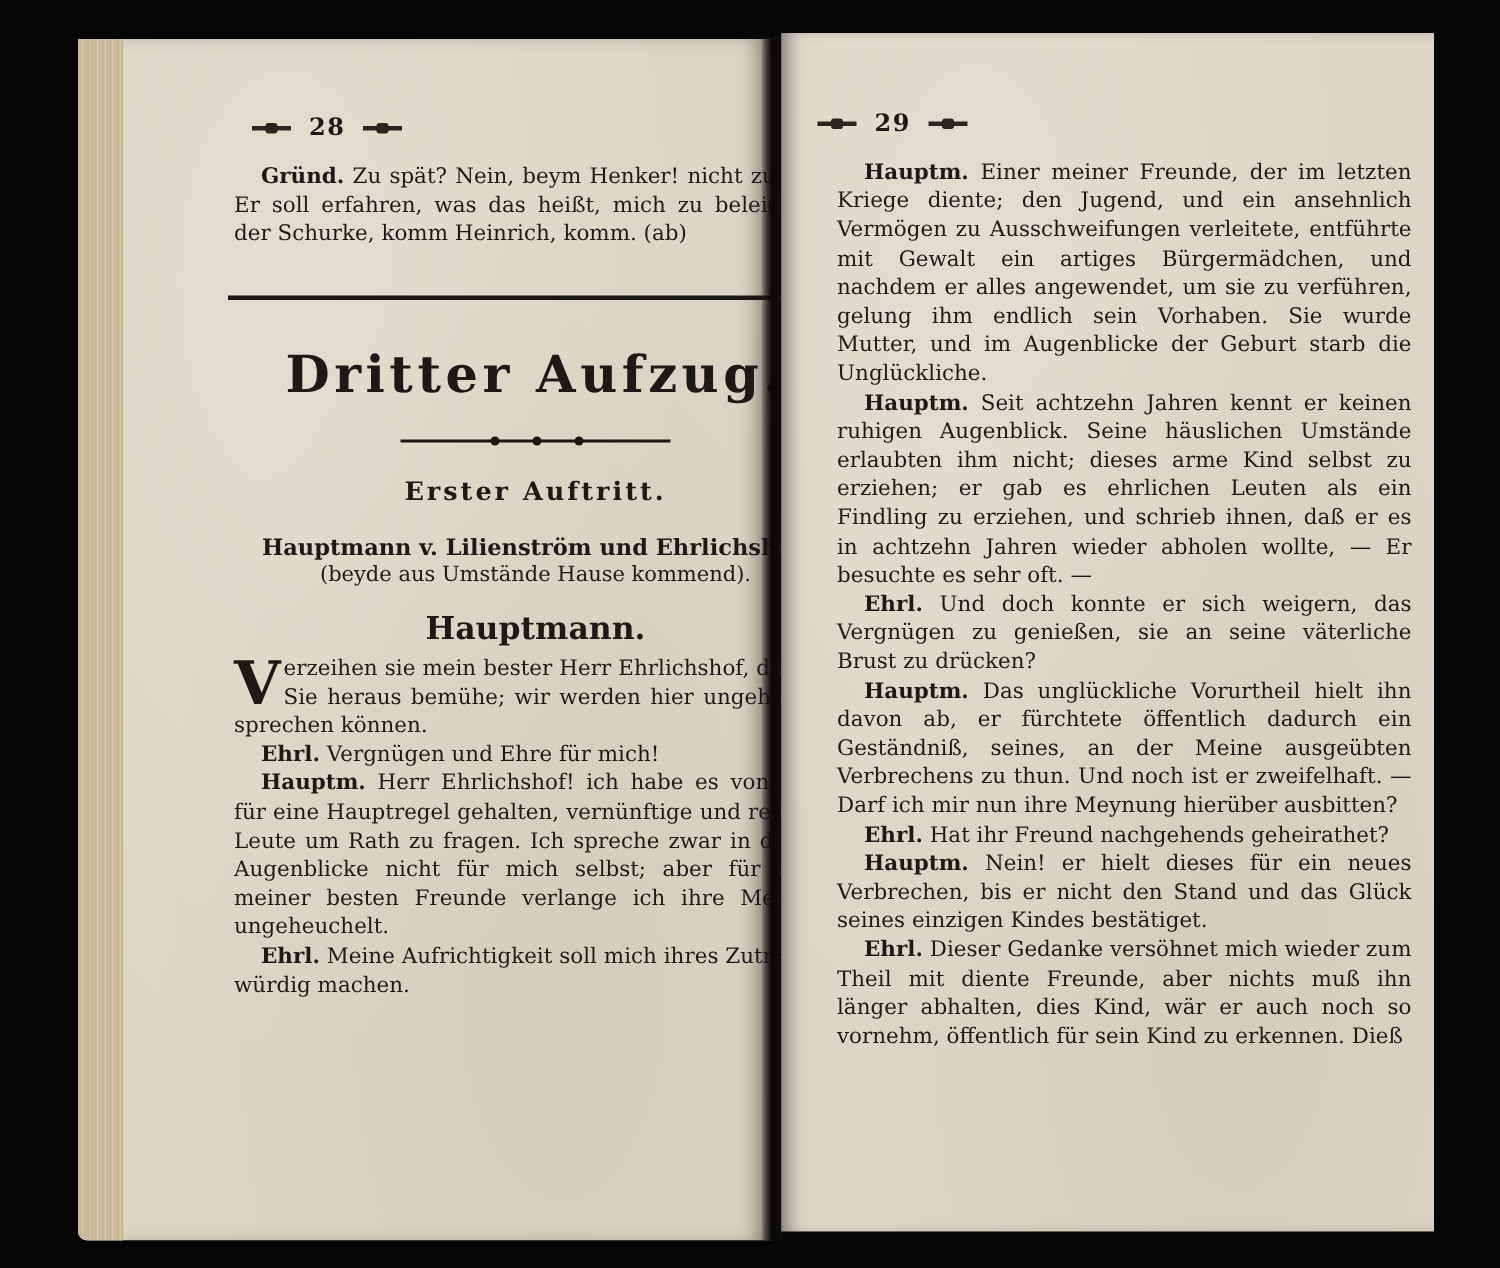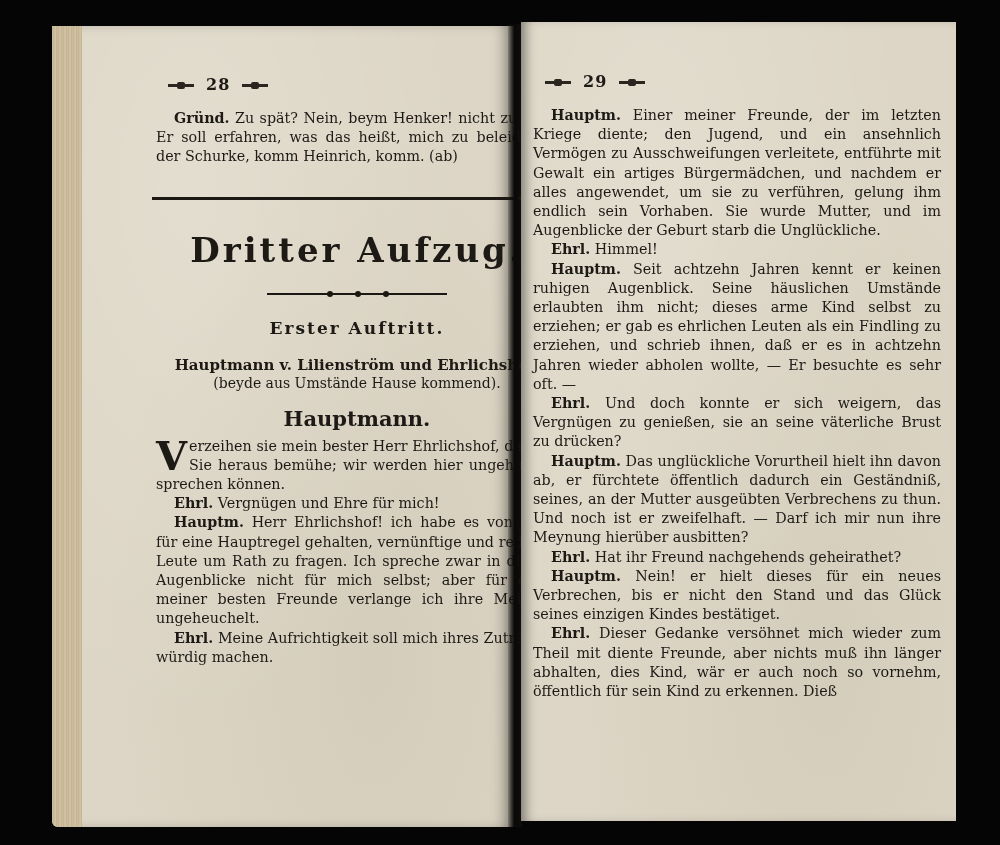--- a/index.html
+++ b/index.html
@@ -137,40 +137,36 @@
   </div>
 </div>
 
 <div id="gutter"></div>
 
 <div class="page" id="right-page">
   <div class="content" id="right-content">
     <div class="folio">
       <span class="dash"></span><span>29</span><span class="dash"></span>
     </div>
-    <div class="text" style="margin-top:10px;">
+    <div class="text" style="margin-top:10px;margin-left:25px;">
       <p class="para">
         <span class="speaker">Hauptm.</span>
         <span>Einer meiner Freunde, der im letzten Kriege diente; den Jugend, und ein ansehnlich Vermögen zu Ausschweifungen verleitete, entführte mit Gewalt ein artiges Bürgermädchen, und nachdem er alles angewendet, um sie zu verführen, gelung ihm endlich sein Vorhaben. Sie wurde Mutter, und im Augenblicke der Geburt starb die Unglückliche.</span>
-      </p>
-      <p class="para">
-        <span class="speaker">Ehrl.</span>
-        <span>Himmel!</span>
       </p>
       <p class="para">
         <span class="speaker">Hauptm.</span>
         <span>Seit achtzehn Jahren kennt er keinen ruhigen Augenblick. Seine häuslichen Umstände erlaubten ihm nicht; dieses arme Kind selbst zu erziehen; er gab es ehrlichen Leuten als ein Findling zu erziehen, und schrieb ihnen, daß er es in achtzehn Jahren wieder abholen wollte, — Er besuchte es sehr oft. —</span>
       </p>
       <p class="para">
         <span class="speaker">Ehrl.</span>
         <span>Und doch konnte er sich weigern, das Vergnügen zu genießen, sie an seine väterliche Brust zu drücken?</span>
       </p>
       <p class="para">
         <span class="speaker">Hauptm.</span>
-        <span>Das unglückliche Vorurtheil hielt ihn davon ab, er fürchtete öffentlich dadurch ein Geständniß, seines, an der Mutter ausgeübten Verbrechens zu thun. Und noch ist er zweifelhaft. — Darf ich mir nun ihre Meynung hierüber ausbitten?</span>
+        <span>Das unglückliche Vorurtheil hielt ihn davon ab, er fürchtete öffentlich dadurch ein Geständniß, seines, an der Meine ausgeübten Verbrechens zu thun. Und noch ist er zweifelhaft. — Darf ich mir nun ihre Meynung hierüber ausbitten?</span>
       </p>
       <p class="para">
         <span class="speaker">Ehrl.</span>
         <span>Hat ihr Freund nachgehends geheirathet?</span>
       </p>
       <p class="para">
         <span class="speaker">Hauptm.</span>
         <span>Nein! er hielt dieses für ein neues Verbrechen, bis er nicht den Stand und das Glück seines einzigen Kindes bestätiget.</span>
       </p>
       <p class="para">

